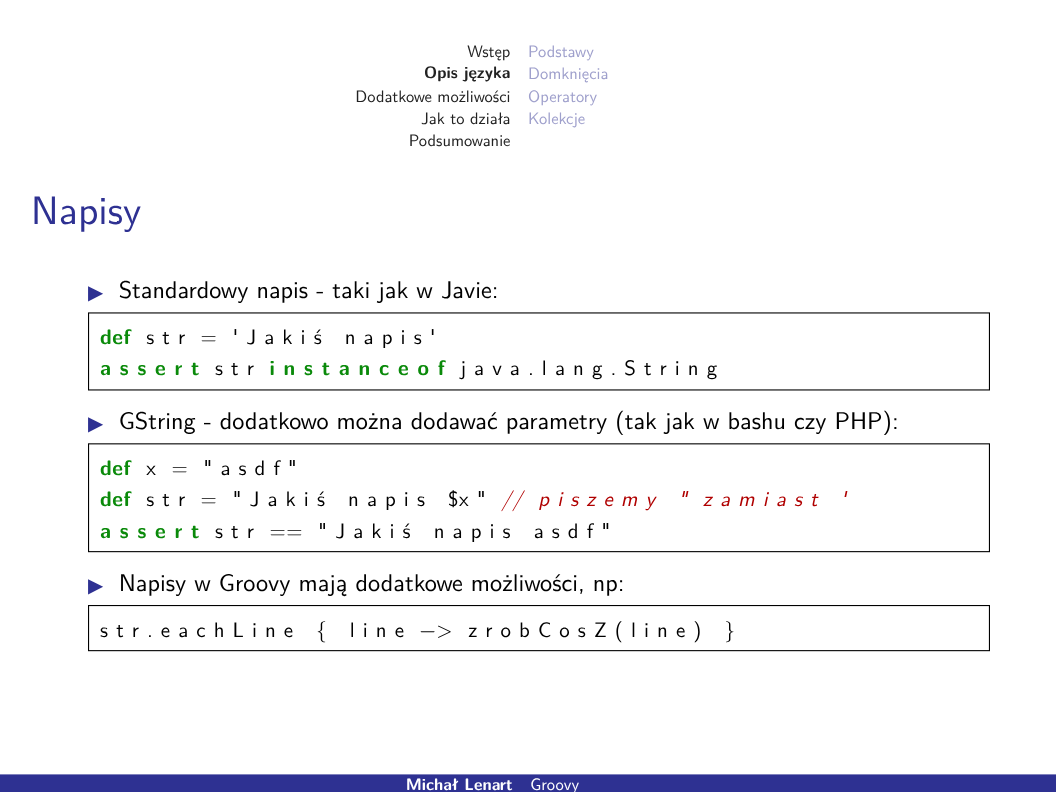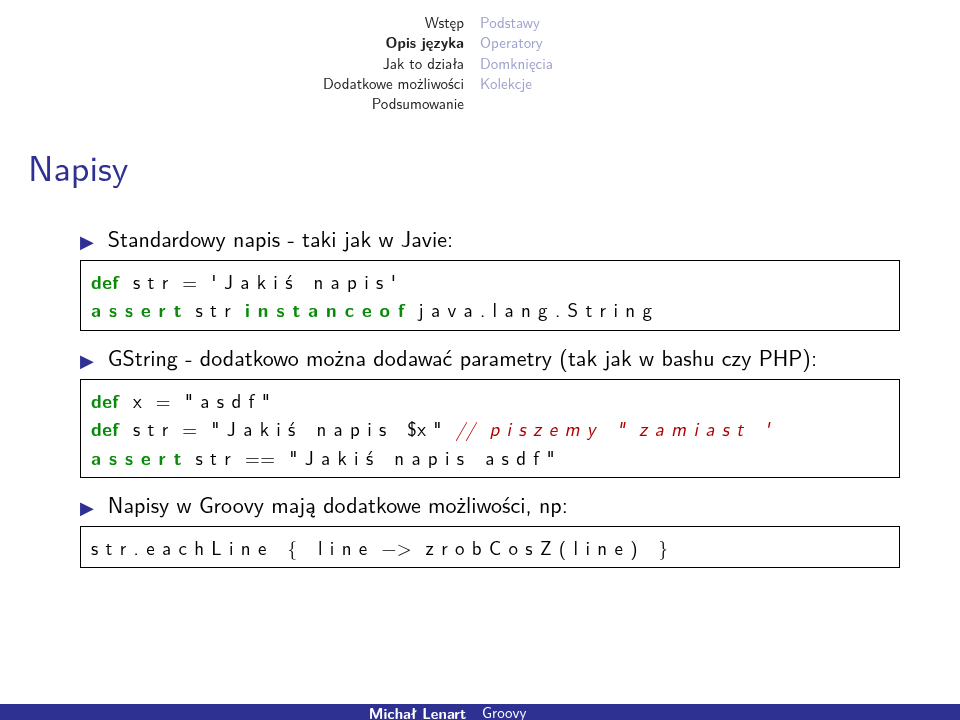--- a/index.html
+++ b/index.html
@@ -10,20 +10,21 @@
     font-family: "Latin Modern Sans", "Computer Modern Sans", Helvetica, Arial, sans-serif;
     position: relative;
     color: #000;
     overflow: hidden;
   }
   .header {
     display: flex;
     padding: 12px 0 4px 0;
     font-size: 15px;
     line-height: 1.35;
+    margin-top: 24px;
   }
   .header-left {
     width: 50%;
     text-align: right;
     padding-right: 16px;
   }
   .header-right {
     width: 50%;
     text-align: left;
   }
@@ -91,28 +92,28 @@
     padding-left: 2px;
   }
 </style>
 </head>
 <body>
 
 <div class="header">
   <div class="header-left">
     <div>Wstęp</div>
     <div class="bold">Opis języka</div>
+    <div>Dodatkowe możliwości</div>
     <div>Jak to działa</div>
-    <div>Dodatkowe możliwości</div>
     <div>Podsumowanie</div>
   </div>
   <div class="header-right">
     <div>Podstawy</div>
+    <div>Domknięcia</div>
     <div>Operatory</div>
-    <div>Domknięcia</div>
     <div>Kolekcje</div>
   </div>
 </div>
 
 <div class="title">Napisy</div>
 
 <div class="content">
 
   <div class="bullet-row">
     <span class="tri">▶</span>

